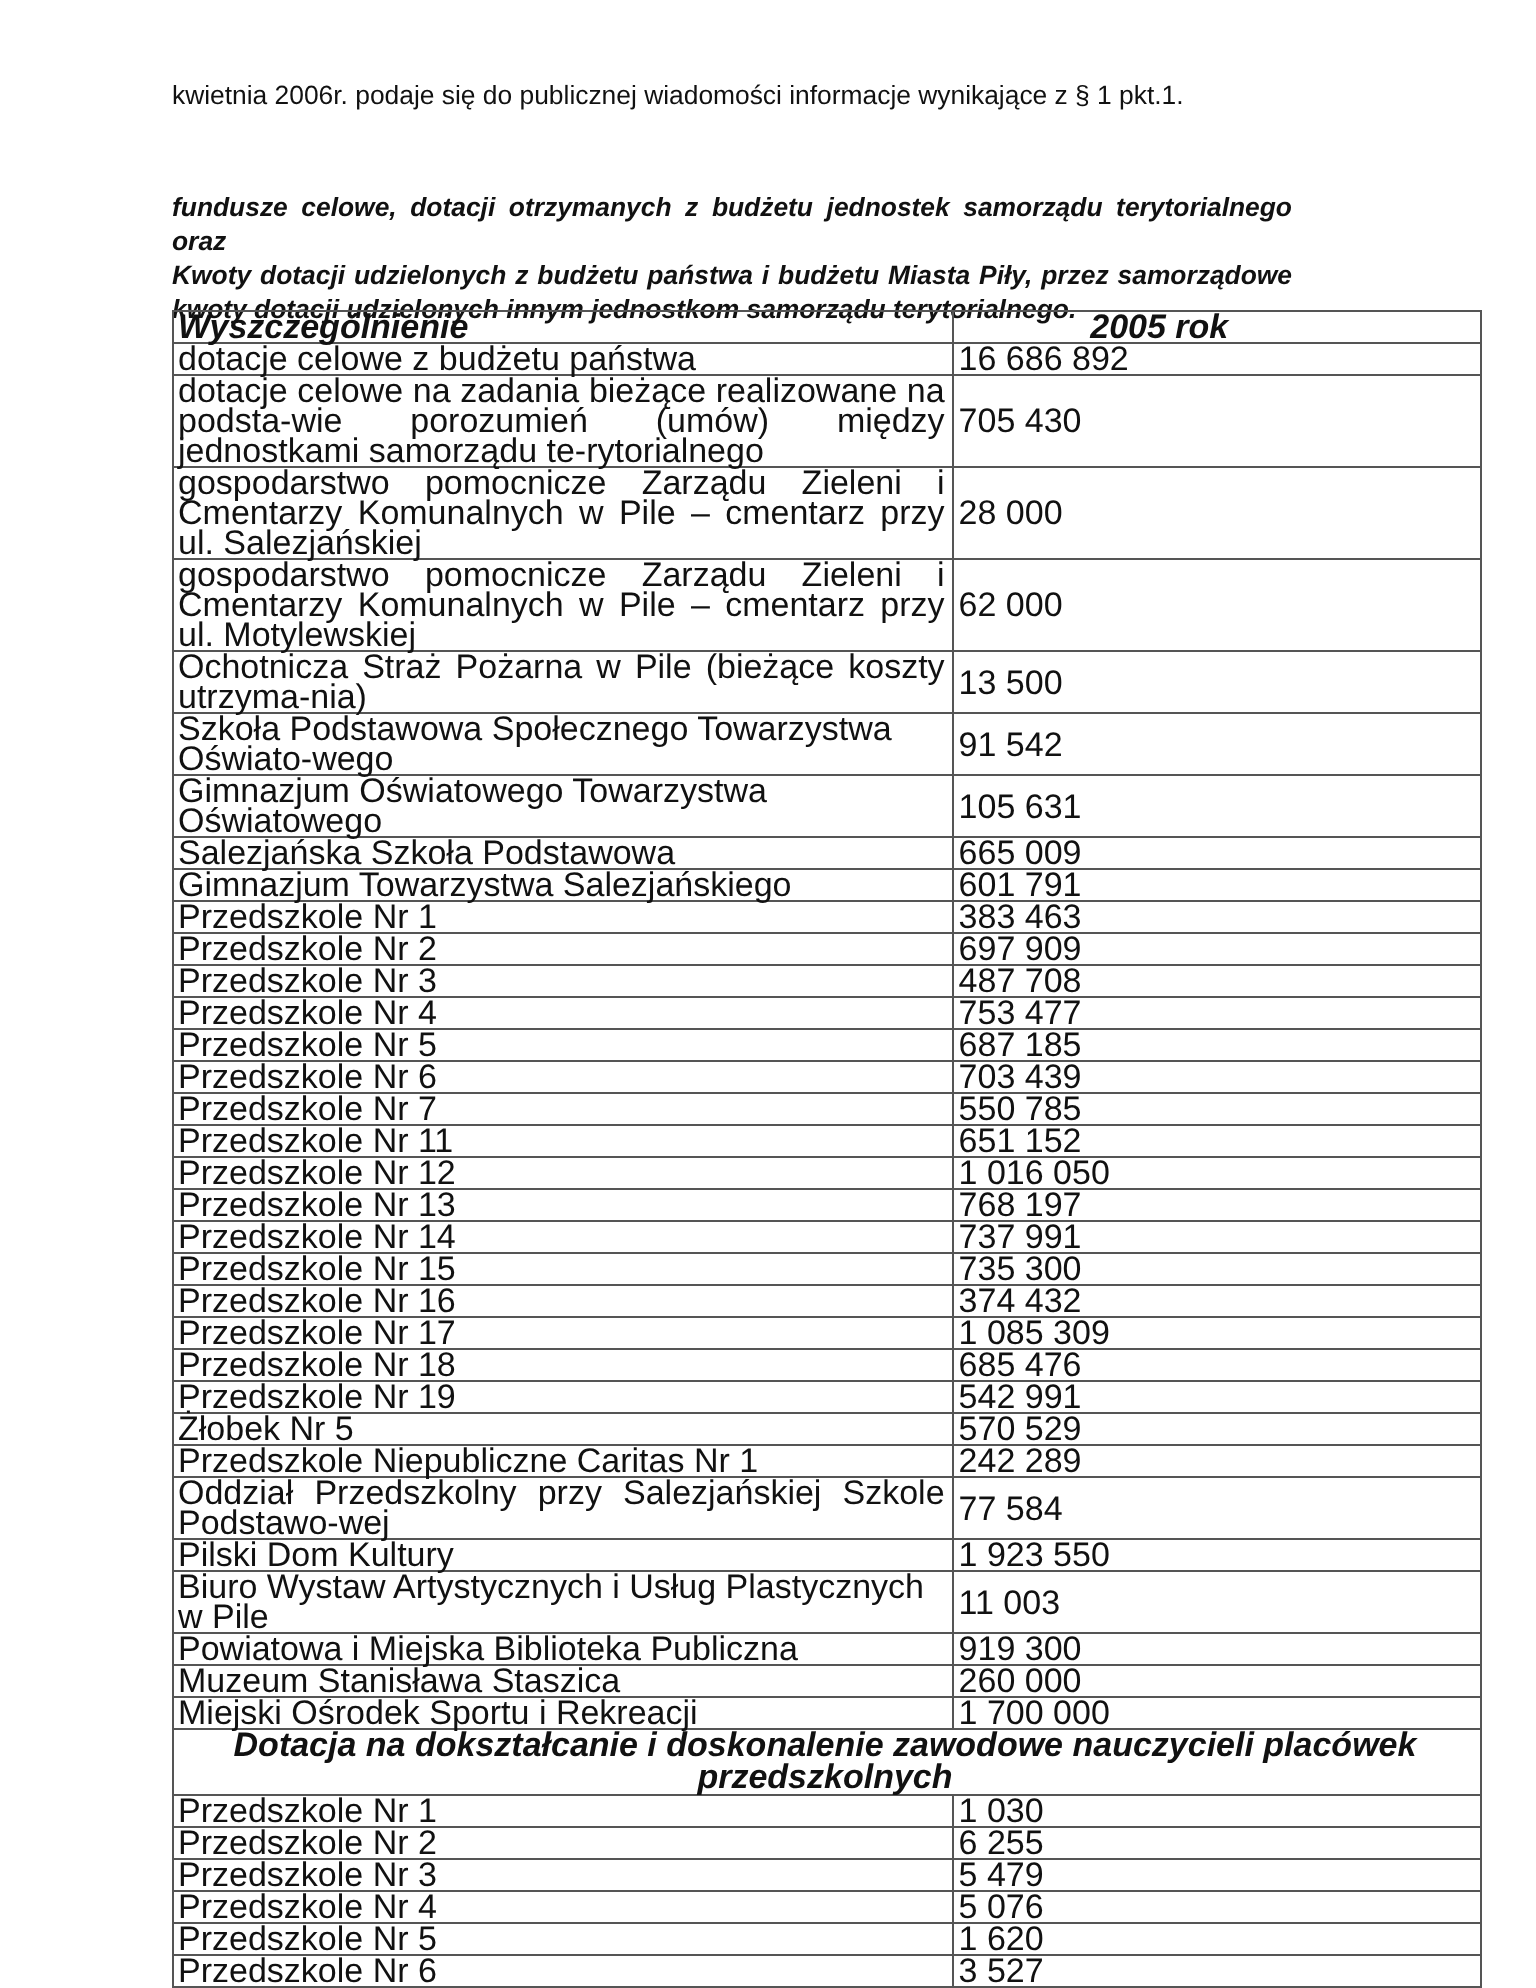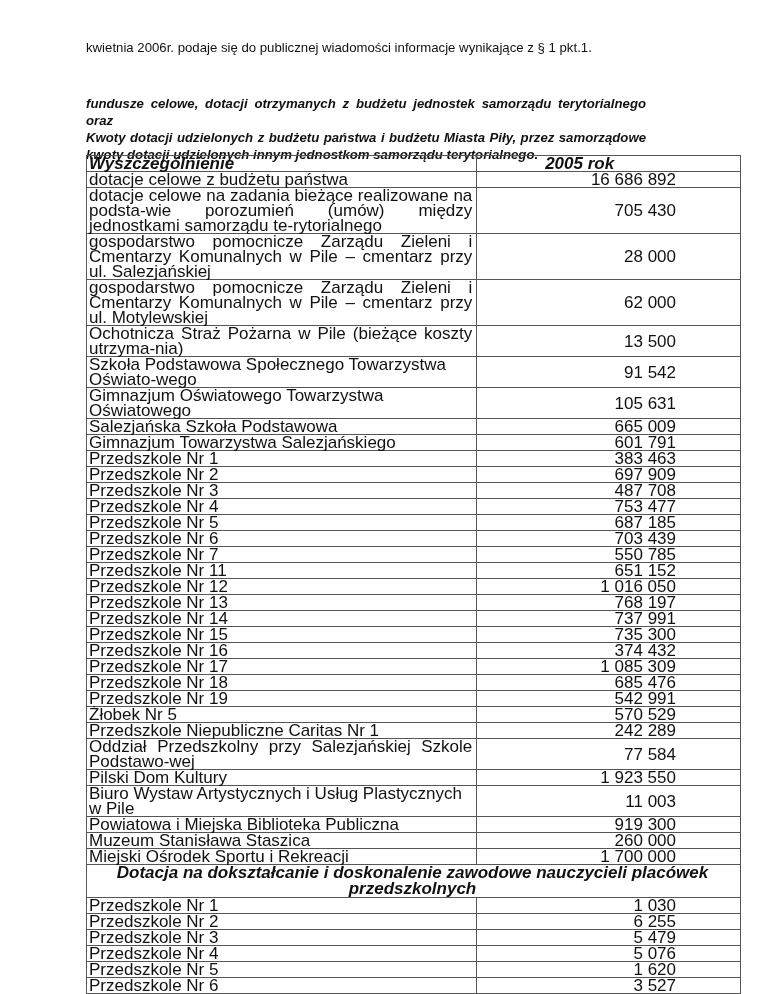--- a/index.html
+++ b/index.html
@@ -5,21 +5,21 @@
   html, body { margin:0; padding:0; background:#ffffff; }
   body { width:768px; height:994px; position:relative; overflow:hidden;
          font-family:"Liberation Sans", sans-serif; color:#111; }
   .intro { position:absolute; left:86px; top:40px; width:560px; font-size:13.2px; line-height:16px; text-align:justify; text-align-last:left; }
   .intro .l1 { text-align:justify; text-align-last:justify; }
   .heading { position:absolute; left:86px; top:95px; width:560px; font-size:13.2px; line-height:17px; font-weight:bold; font-style:italic; }
   .heading .j { text-align:justify; text-align-last:justify; }
   table.t { position:absolute; left:86px; top:155px; width:655px; border-collapse:collapse; font-size:17px; }
   table.t td { border:1px solid #555; padding:0 4px 0 2px; line-height:15px; vertical-align:middle; }
   table.t td.name { width:329px; }
-  table.t td.val { text-align:right; padding-right:64px; width:160px; white-space:nowrap; }
+  table.t td.val { text-align:left; padding-right:64px; width:160px; white-space:nowrap; }
   table.t tr.hdr td { font-weight:bold; font-style:italic; }
   table.t tr.hdr td.val { text-align:center; padding-right:60px; }
   table.t tr.sec td { font-weight:bold; font-style:italic; text-align:center; line-height:16px; }
   table.t td.wrap { text-align:justify; }
 </style>
 </head>
 <body>
 
 <div class="intro">
   <div>kwietnia 2006r. podaje się do publicznej wiadomości informacje wynikające z § 1 pkt.1.</div>

